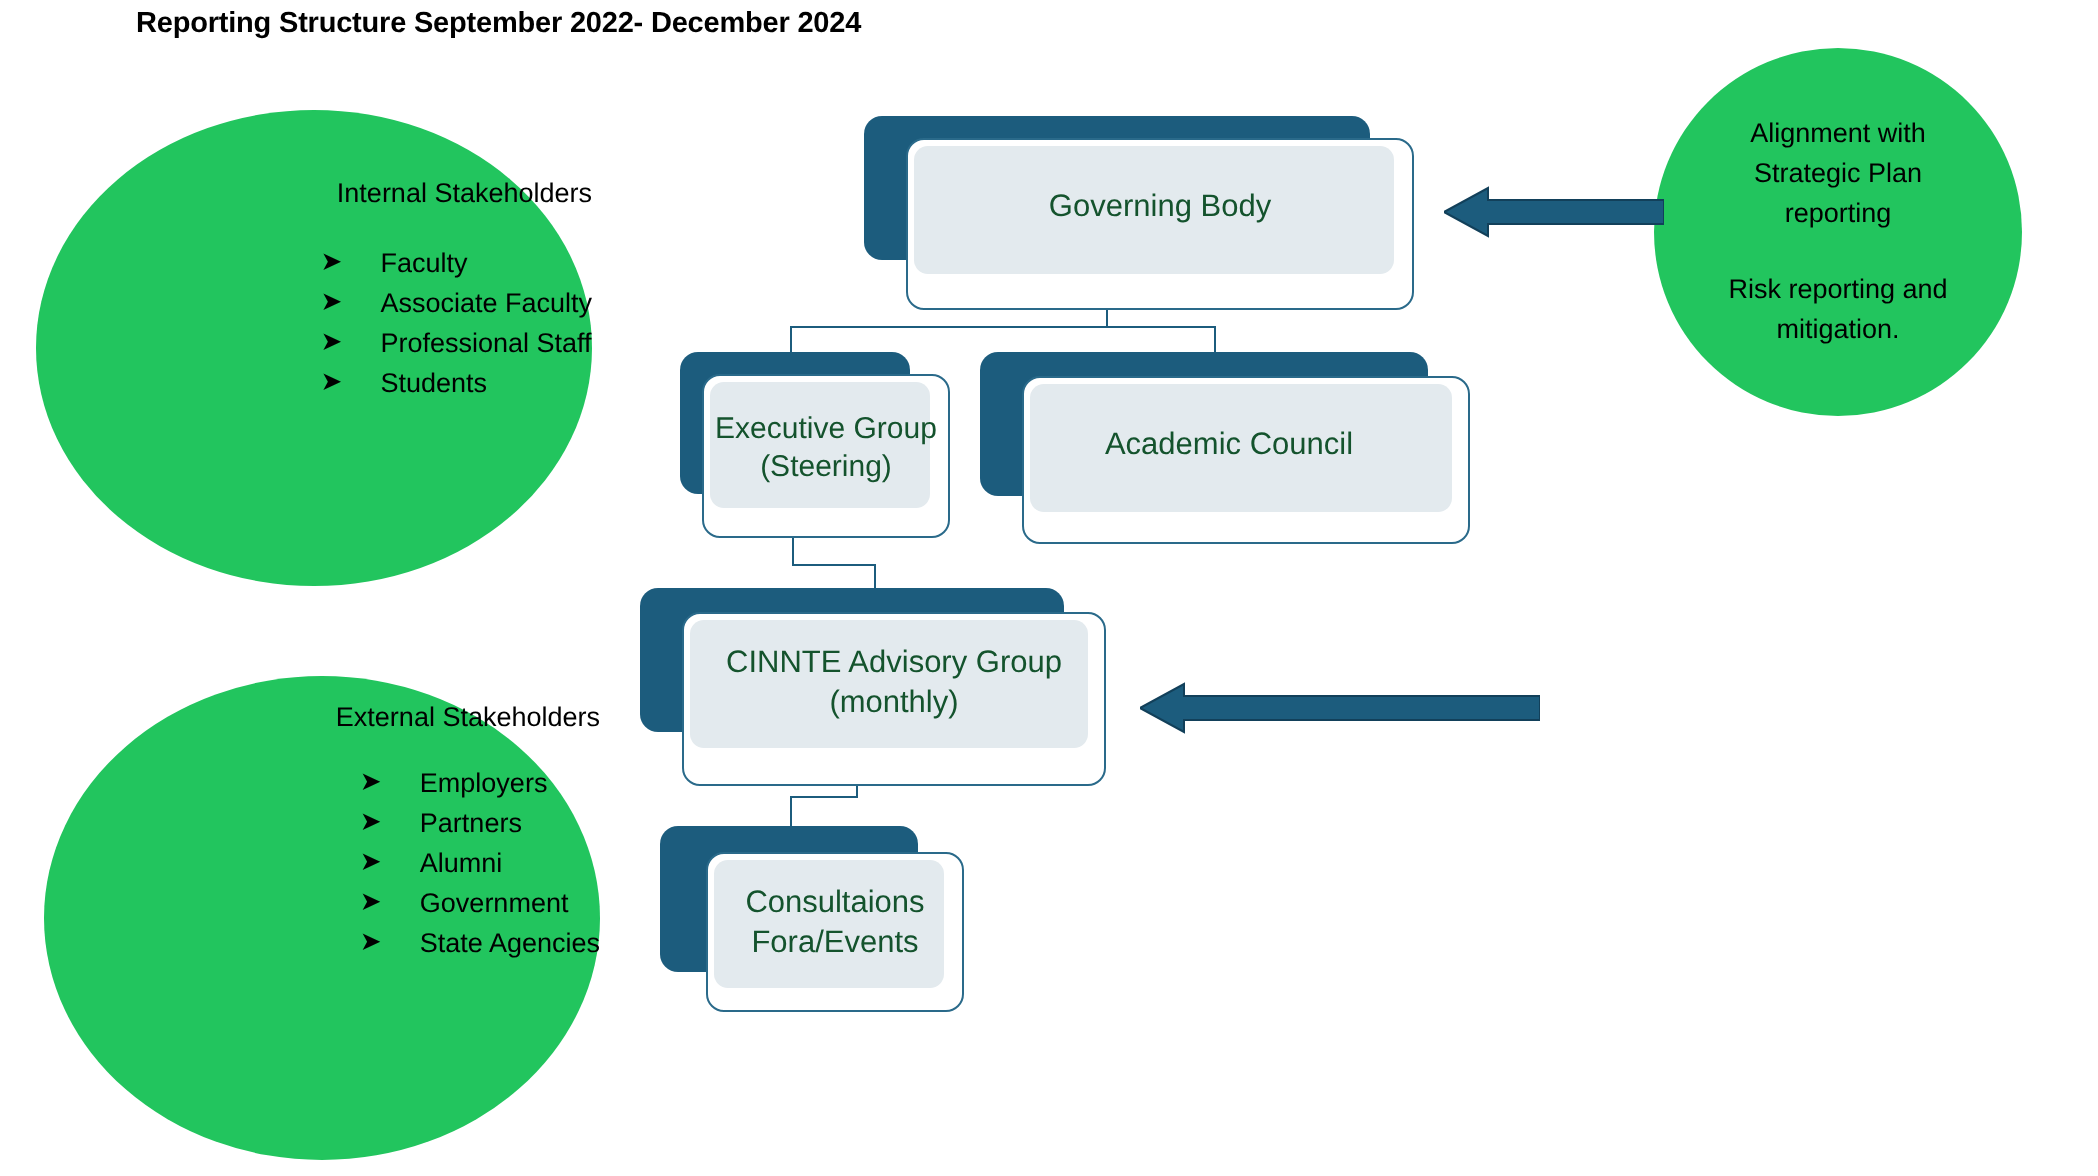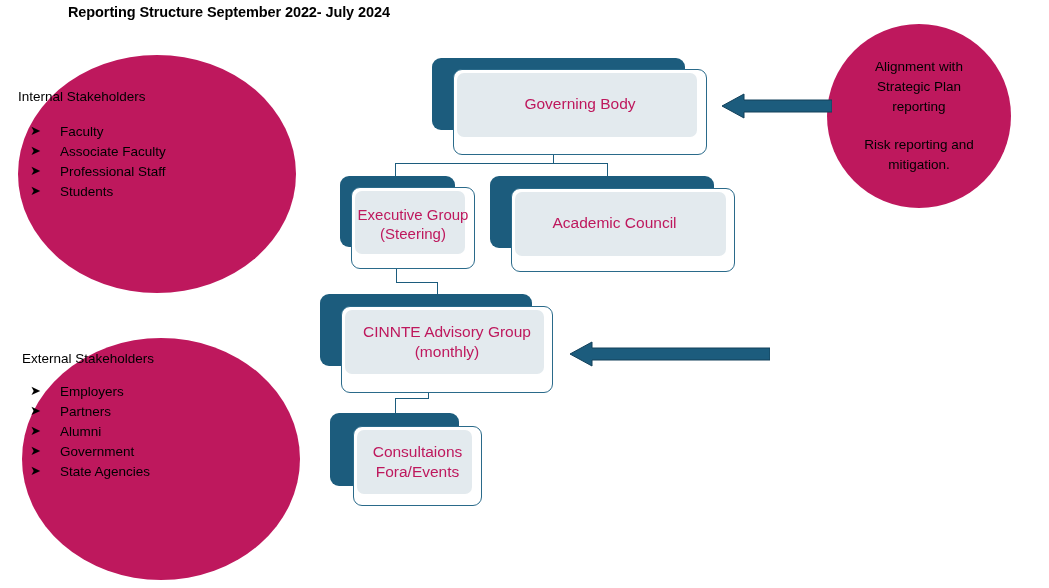--- a/index.html
+++ b/index.html
@@ -27,25 +27,25 @@
     font-weight: bold;
     color: #000000;
     letter-spacing: -0.1px;
     white-space: nowrap;
   }
 
   
   .circle {
     position: absolute;
     border-radius: 50%;
-    background: #be185d;
+    background: #22c55e;
     box-sizing: border-box;
     display: flex;
     flex-direction: column;
-    align-items: flex-start;
+    align-items: flex-end;
     color: #000000;
   }
   .circle-title {
     font-size: 13.5px;
     text-align: center;
     line-height: 1.35;
   }
   .circle-title.underline { text-decoration: underline; }
   .bullets {
     list-style: none;
@@ -117,21 +117,21 @@
     position: absolute;
     background: #E3EAEE;
     border-radius: 7px;
   }
   .pbox .ptext {
     position: absolute;
     display: flex;
     align-items: center;
     justify-content: center;
     text-align: center;
-    color: #be185d;
+    color: #14532d;
     font-size: 15.5px;
     line-height: 1.28;
     pointer-events: none;
   }
 
   
   #box-governing { left: 432px; top: 58px; width: 275px; height: 97px; }
   #box-governing .shadow  { left: 0;  top: 0;  width: 253px; height: 72px; }
   #box-governing .outline { left: 21px; top: 11px; width: 254px; height: 86px; }
   #box-governing .fill    { left: 25px; top: 15px; width: 240px; height: 64px; }
@@ -168,21 +168,21 @@
 
   
   .block-arrow { position: absolute; }
   .block-arrow svg { display: block; }
 </style>
 </head>
 <body>
 
 <div id="canvas">
 
-  <div id="page-title">Reporting Structure September 2022- July 2024</div>
+  <div id="page-title">Reporting Structure September 2022- December 2024</div>
 
   <div class="circle" id="circle-internal">
     <div class="circle-title">Internal Stakeholders</div>
     <ul class="bullets">
       <li>
         <span class="arrow-bullet">➤</span>
         <span>Faculty</span>
       </li>
       <li>
         <span class="arrow-bullet">➤</span>

